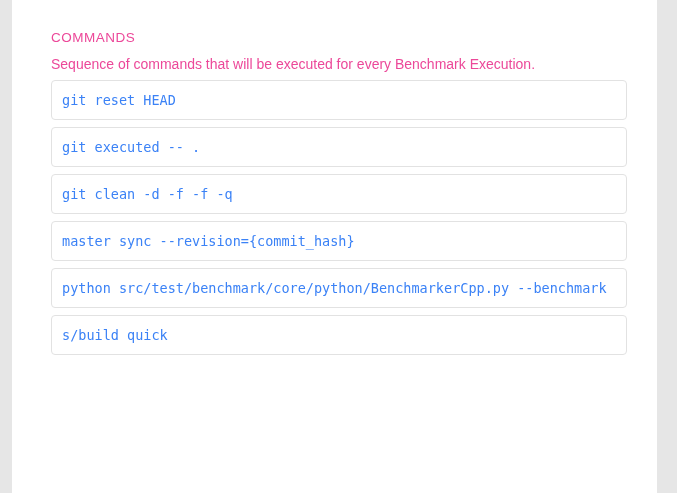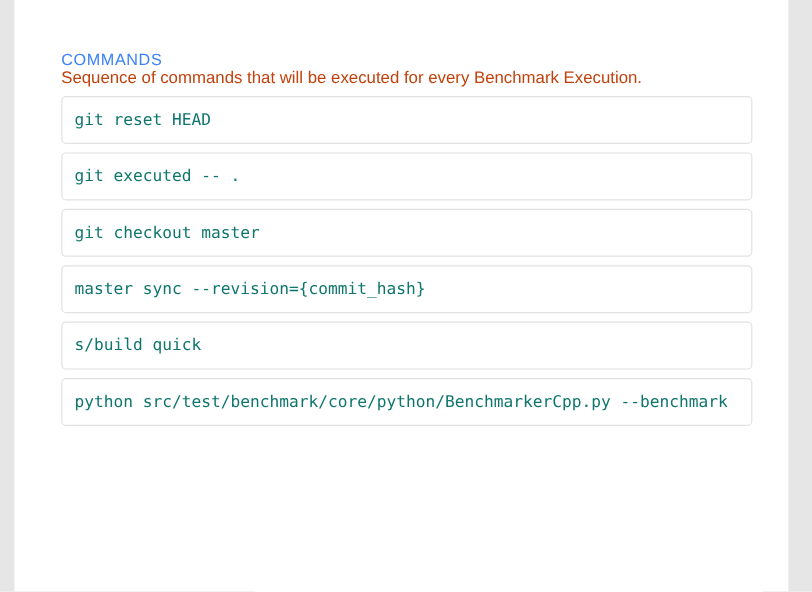--- a/index.html
+++ b/index.html
@@ -26,31 +26,30 @@
     width: 645px;
     height: 493px;
     background: #ffffff;
   }
   .section-title {
     position: absolute;
     left: 39px;
     top: 30px;
     font-size: 13.5px;
     letter-spacing: 0.5px;
-    color: #3b82f6;
+    color: #ec4899;
     font-family: "Liberation Sans", sans-serif;
     white-space: nowrap;
-    margin-top: 12px;
   }
   .section-subtitle {
     position: absolute;
     left: 39px;
     top: 56px;
     font-size: 14px;
-    color: #c2410c;
+    color: #ec4899;
     font-family: "Liberation Sans", sans-serif;
     white-space: nowrap;
   }
   .commands-list {
     position: absolute;
     left: 39px;
     top: 80px;
     width: 576px;
   }
   .command-field {
@@ -65,21 +64,21 @@
     overflow: hidden;
   }
   .command-field .cmd-text {
     position: absolute;
     left: 10px;
     top: 0;
     height: 38px;
     line-height: 38px;
     font-family: "DejaVu Sans Mono", "Liberation Mono", monospace;
     font-size: 13.5px;
-    color: #0f766e;
+    color: #3b82f6;
     white-space: nowrap;
   }
 </style>
 </head>
 <body>
 
 <div class="page">
   <div class="card">
 
     <div class="section-title">COMMANDS</div>
@@ -89,33 +88,33 @@
     <div class="commands-list">
 
       <div class="command-field">
         <span class="cmd-text">git reset HEAD</span>
       </div>
 
       <div class="command-field">
         <span class="cmd-text">git executed -- .</span>
       </div>
 
+      <div class="command-field">
+        <span class="cmd-text">git clean -d -f -f -q</span>
+      </div>
 
-      <div class="command-field">
-        <span class="cmd-text">git checkout master</span>
-      </div>
 
 
       <div class="command-field">
         <span class="cmd-text">master sync --revision={commit_hash}</span>
       </div>
 
       <div class="command-field">
-        <span class="cmd-text">s/build quick</span>
+        <span class="cmd-text">python src/test/benchmark/core/python/BenchmarkerCpp.py --benchmark</span>
       </div>
 
       <div class="command-field">
-        <span class="cmd-text">python src/test/benchmark/core/python/BenchmarkerCpp.py --benchmark</span>
+        <span class="cmd-text">s/build quick</span>
       </div>
 
     </div>
   </div>
 </div>
 
 </body></html>

